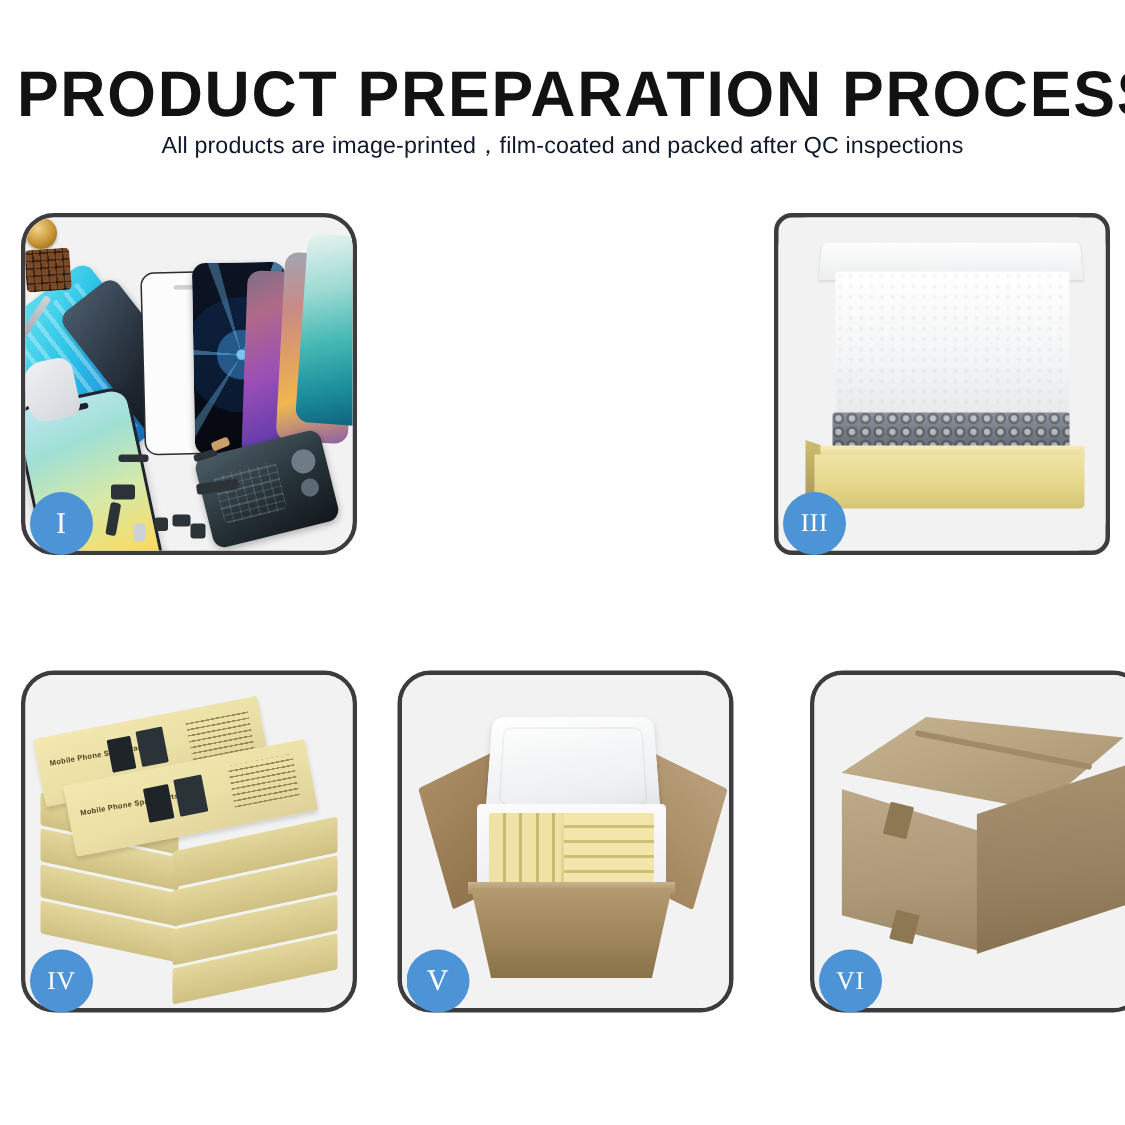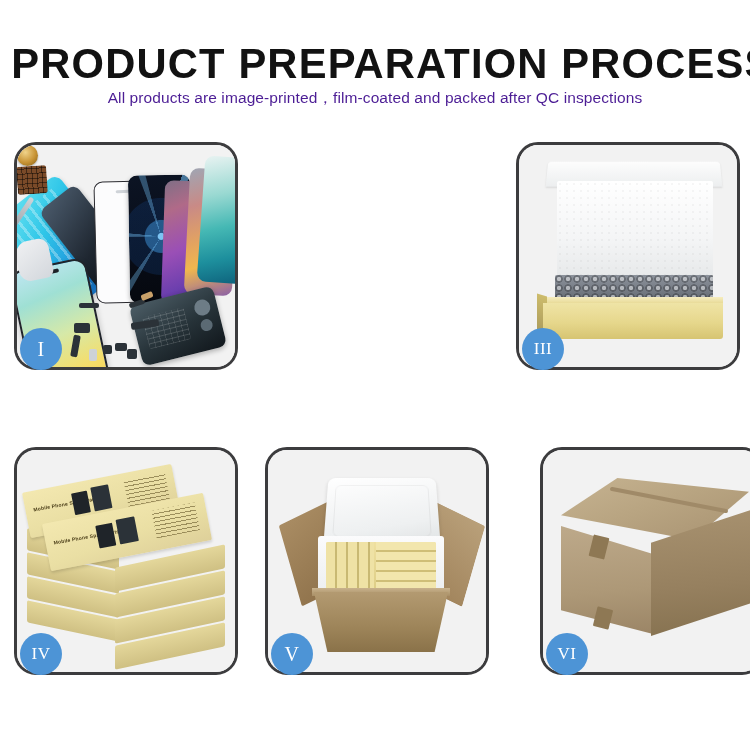--- a/index.html
+++ b/index.html
@@ -40,21 +40,21 @@
   }
   #page-subtitle {
     position: absolute;
     left: 0;
     top: 88px;
     width: 750px;
     font-size: 15.5px;
     line-height: 20px;
     font-weight: 400;
     letter-spacing: 0.1px;
-    color: #4c1d95;
+    color: #0f172a;
     white-space: nowrap;
   }
 
   
   #panel-grid {
     position: absolute;
     left: 0;
     top: 136px;
     width: 750px;
     height: 550px;
@@ -71,21 +71,21 @@
   }
   .panel-inner {
     position: absolute;
     inset: 0;
     border-radius: 19px;
     overflow: hidden;
     background: #f2f2f2;
   }
   .p1 { left: 14px;  top: 6px;   }
   .p2 { left: 265px; top: 6px;   }
-  .p3 { left: 516px; top: 6px;   }
+  .p3 { left: 516px; top: 6px; border-radius: 12px;   }
   .p4 { left: 14px;  top: 311px; }
   .p5 { left: 265px; top: 311px; }
   .p6 { left: 540px; top: 311px; }
 
   
   .badge {
     position: absolute;
     left: 3px;
     bottom: -3px;
     width: 42px;

